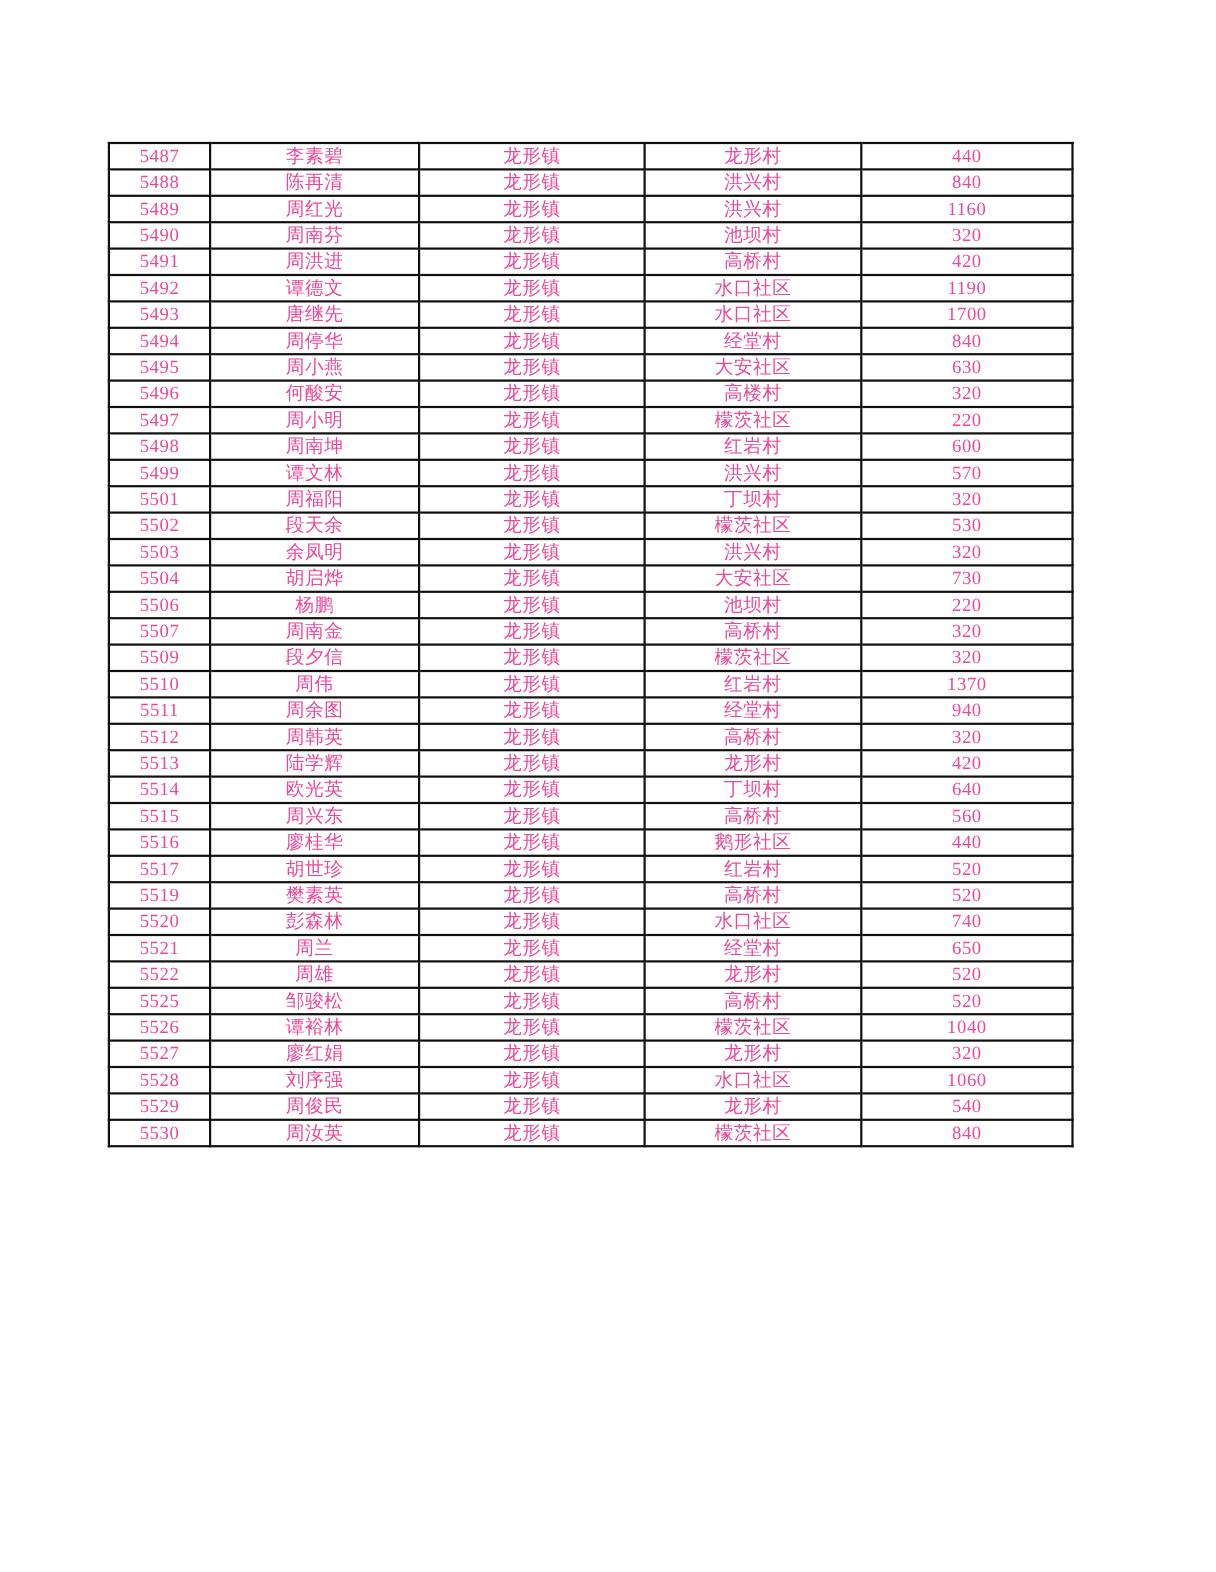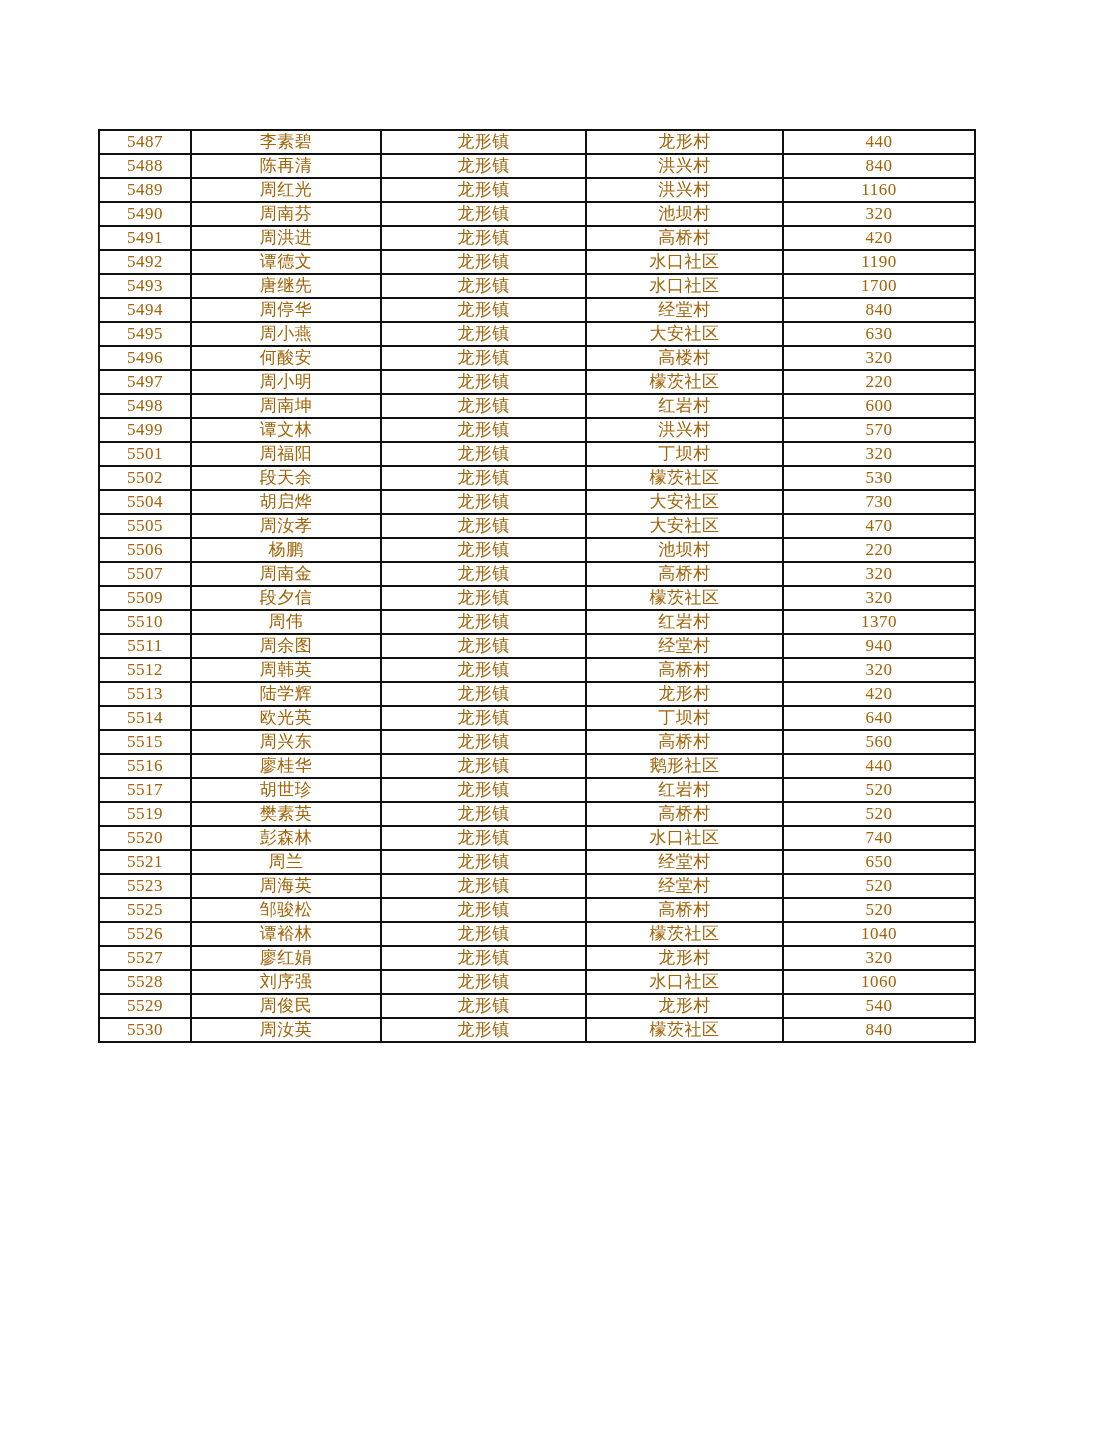--- a/index.html
+++ b/index.html
@@ -6,21 +6,21 @@
     margin: 0;
     padding: 0;
     background: #ffffff;
   }
   .page {
     position: relative;
     width: 1105px;
     height: 1429px;
     background: #ffffff;
     font-family: "Liberation Serif", "DejaVu Serif", serif;
-    color: #a16207;
+    color: #ec4899;
     overflow: hidden;
   }
   table.records {
     position: absolute;
     left: 98px;
     top: 129px;
     width: 876px;
     border-collapse: collapse;
     table-layout: fixed;
   }
@@ -154,34 +154,34 @@
           <td>320</td>
         </tr>
         <tr>
           <td>5502</td>
           <td>段天余</td>
           <td>龙形镇</td>
           <td>檬茨社区</td>
           <td>530</td>
         </tr>
         <tr>
+          <td>5503</td>
+          <td>余凤明</td>
+          <td>龙形镇</td>
+          <td>洪兴村</td>
+          <td>320</td>
+        </tr>
+        <tr>
           <td>5504</td>
           <td>胡启烨</td>
           <td>龙形镇</td>
           <td>大安社区</td>
           <td>730</td>
         </tr>
         <tr>
-          <td>5505</td>
-          <td>周汝孝</td>
-          <td>龙形镇</td>
-          <td>大安社区</td>
-          <td>470</td>
-        </tr>
-        <tr>
           <td>5506</td>
           <td>杨鹏</td>
           <td>龙形镇</td>
           <td>池坝村</td>
           <td>220</td>
         </tr>
         <tr>
           <td>5507</td>
           <td>周南金</td>
           <td>龙形镇</td>
@@ -266,24 +266,24 @@
           <td>740</td>
         </tr>
         <tr>
           <td>5521</td>
           <td>周兰</td>
           <td>龙形镇</td>
           <td>经堂村</td>
           <td>650</td>
         </tr>
         <tr>
-          <td>5523</td>
-          <td>周海英</td>
-          <td>龙形镇</td>
-          <td>经堂村</td>
+          <td>5522</td>
+          <td>周雄</td>
+          <td>龙形镇</td>
+          <td>龙形村</td>
           <td>520</td>
         </tr>
         <tr>
           <td>5525</td>
           <td>邹骏松</td>
           <td>龙形镇</td>
           <td>高桥村</td>
           <td>520</td>
         </tr>
         <tr>

